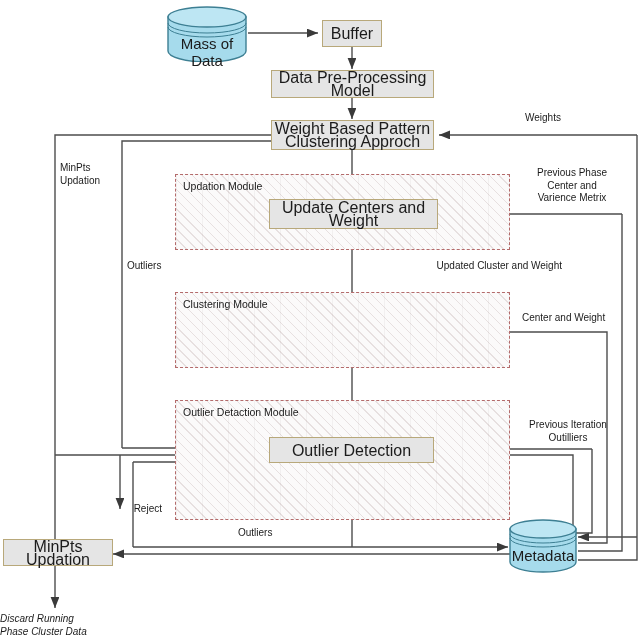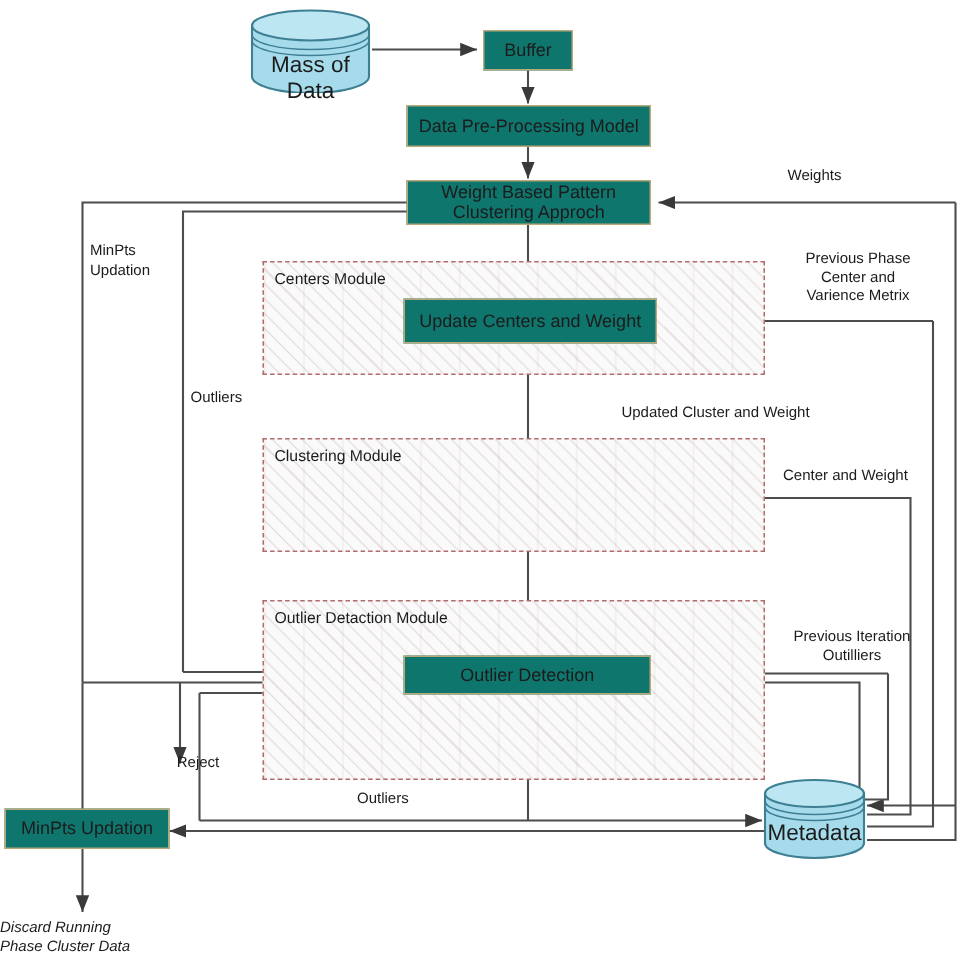--- a/index.html
+++ b/index.html
@@ -4,22 +4,22 @@
 <style>
   html,body{margin:0;padding:0;background:#ffffff;}
   #canvas{
     position:relative;width:640px;height:640px;background:#ffffff;
     font-family:"Liberation Sans", sans-serif;overflow:hidden;
   }
   svg#wires{position:absolute;left:0;top:0;width:640px;height:640px;pointer-events:none;}
   .node{
     position:absolute;box-sizing:border-box;
     display:flex;align-items:center;justify-content:center;text-align:center;
-    background:#0f766e;border:1px solid #b8a87a;color:#1b1b1b;
-    font-size:12px;line-height:13px;z-index:4;
+    background:#e5e5e5;border:1px solid #b8a87a;color:#1b1b1b;
+    font-size:16px;line-height:13px;z-index:4;
   }
   .module{
     position:absolute;box-sizing:border-box;
     border:1.4px dashed #b46b6b;z-index:2;
     background:
       repeating-linear-gradient(45deg, rgba(150,120,120,0.20) 0px, rgba(150,120,120,0.20) 1px, rgba(255,255,255,0) 1px, rgba(255,255,255,0) 7px),
       repeating-linear-gradient(90deg, rgba(170,150,150,0.10) 0px, rgba(170,150,150,0.10) 1px, rgba(255,255,255,0) 1px, rgba(255,255,255,0) 26px),
       #fbfafa;
   }
   .module-label{
@@ -102,21 +102,21 @@
 
       <path d="M434,455 L573,455 L573,554"></path>
 
       <path d="M133,462 L133,547"></path>
 
       <path d="M133,462 L352,462"></path>
     </g>
   </svg>
 
   <div class="module" style="left:175px;top:174px;width:335px;height:76px;">
-    <span class="module-label">Centers Module</span>
+    <span class="module-label">Updation Module</span>
   </div>
 
   <div class="module" style="left:175px;top:292px;width:335px;height:76px;">
     <span class="module-label">Clustering Module</span>
   </div>
 
   <div class="module" style="left:175px;top:400px;width:335px;height:120px;">
     <span class="module-label">Outlier Detaction Module</span>
   </div>
 
@@ -158,27 +158,27 @@
 
   <div class="edge-label" style="left:514px;top:167px;width:116px;">Previous Phase
 Center and
 Varience Metrix</div>
 
   <div class="edge-label" style="left:60px;top:162px;width:70px;text-align:left;">MinPts
 Updation</div>
 
   <div class="edge-label" style="left:127px;top:260px;width:70px;text-align:left;">Outliers</div>
 
-  <div class="edge-label" style="left:392px;top:270px;width:170px;text-align:center;">Updated Cluster and Weight</div>
+  <div class="edge-label" style="left:392px;top:260px;width:170px;text-align:right;">Updated Cluster and Weight</div>
 
   <div class="edge-label" style="left:522px;top:312px;width:112px;text-align:left;">Center and Weight</div>
 
   <div class="edge-label" style="left:508px;top:419px;width:120px;">Previous Iteration
 Outilliers</div>
 
-  <div class="edge-label" style="left:102px;top:503px;width:60px;text-align:center;">Reject</div>
+  <div class="edge-label" style="left:102px;top:503px;width:60px;text-align:right;">Reject</div>
 
   <div class="edge-label" style="left:238px;top:527px;width:70px;text-align:left;">Outliers</div>
 
   <div class="edge-label" style="left:0px;top:613px;width:128px;text-align:left;font-style:italic;">Discard Running
 Phase Cluster Data</div>
 
 </div>
 
 </body></html>

